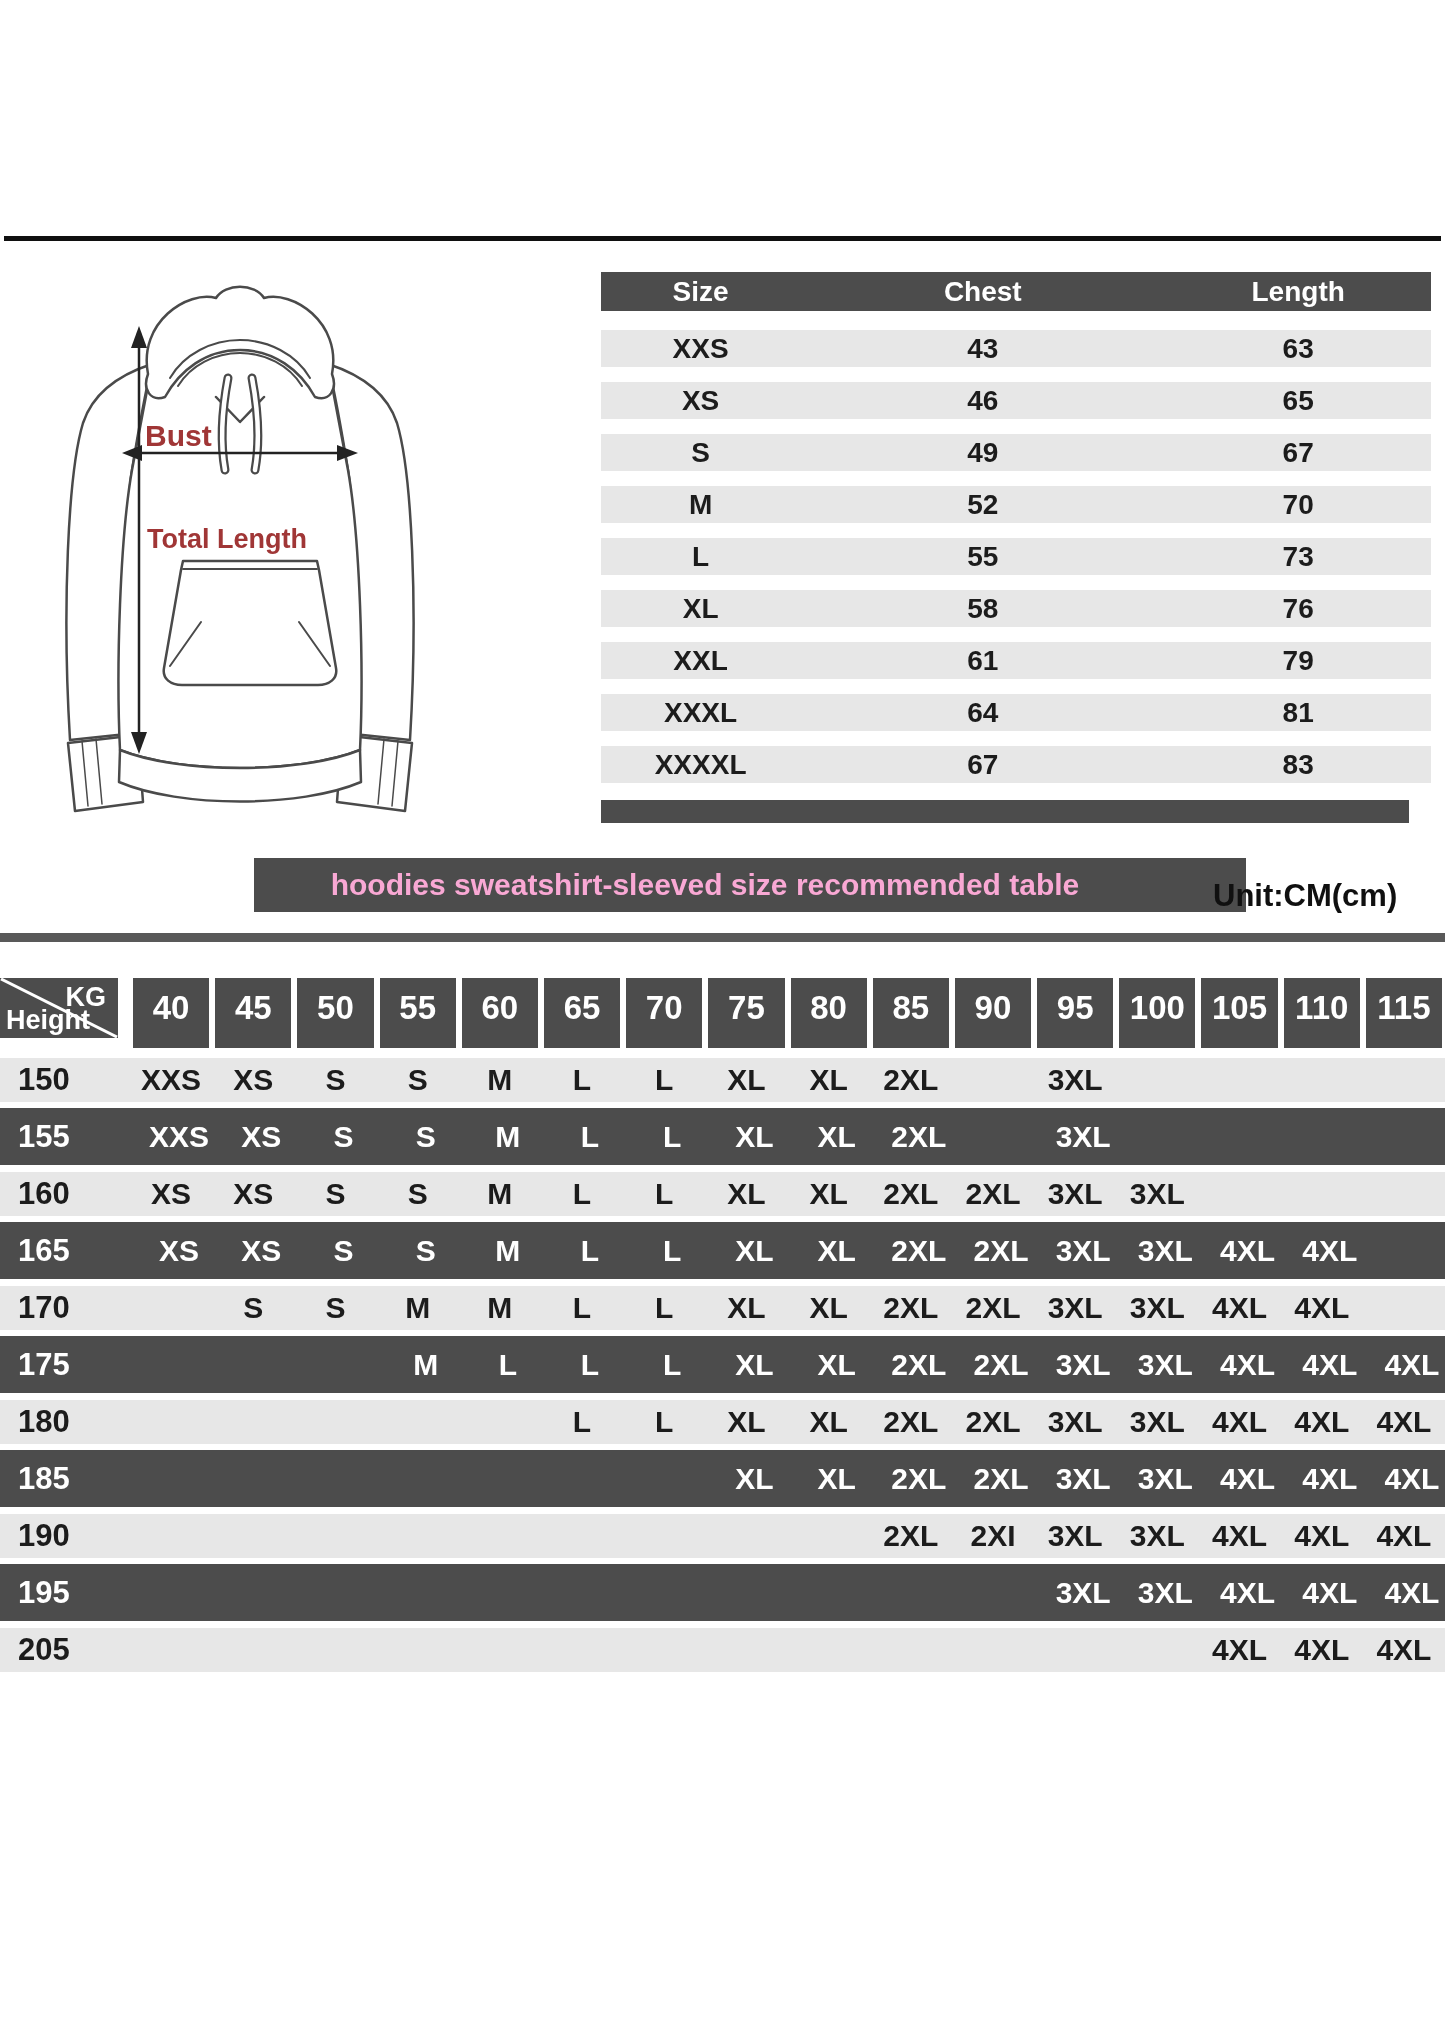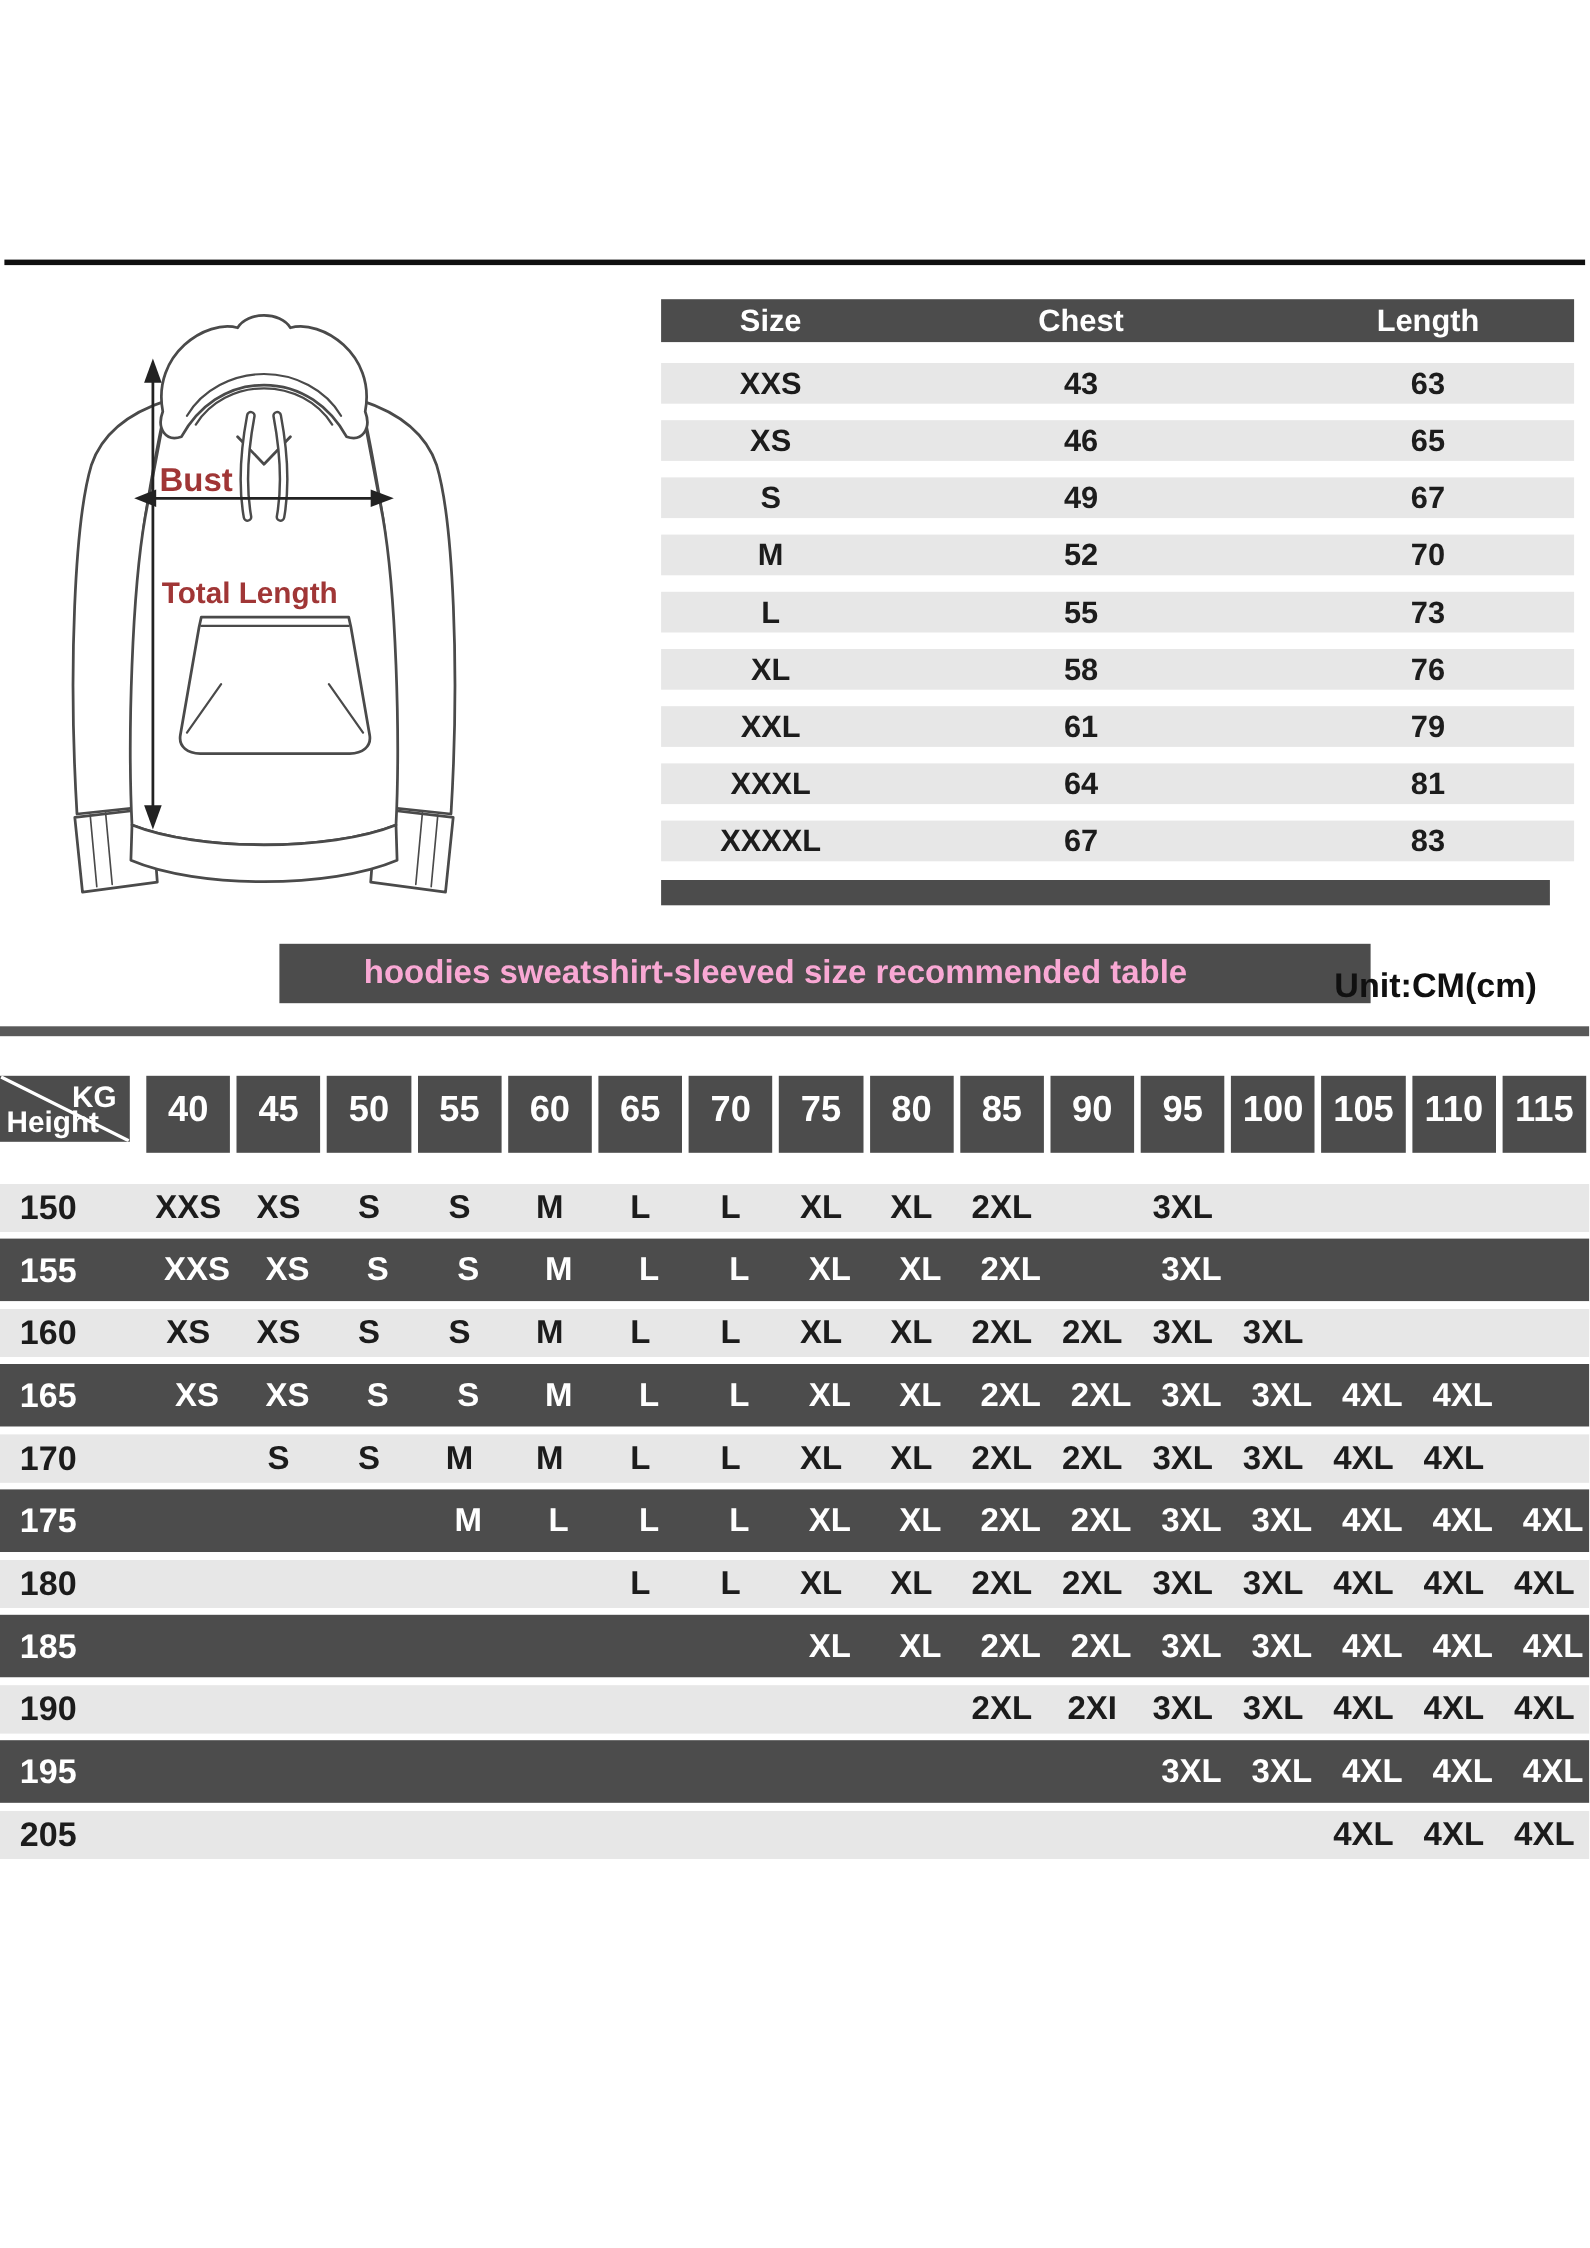--- a/index.html
+++ b/index.html
@@ -25,21 +25,21 @@
   .st-footer{margin-top:17px;height:23px;width:calc(100% - 22px);background:#4c4c4c;}
 
   
   .banner{position:absolute;left:210px;top:858px;width:992px;height:54px;background:#4c4c4c;color:#f9a8d4;
     font-size:30px;display:flex;align-items:center;justify-content:center;padding-right:90px;box-sizing:border-box;margin-left:44px;}
   .unit{position:absolute;left:1213px;top:878px;font-size:31px;color:#101010;text-align:center;}
   .sep{position:absolute;left:0;top:933px;width:1445px;height:9px;background:#595959;}
 
   
   .matrix{position:absolute;left:0;top:978px;width:1445px;}
-  .m-header{display:grid;grid-template-columns:130px repeat(16,1fr);height:70px;margin-bottom:21px;}
+  .m-header{display:grid;grid-template-columns:130px repeat(16,1fr);height:70px;margin-bottom:3px;}
   .m-corner-wrap{position:relative;}
   .m-corner{position:relative;width:118px;height:60px;background:#4c4c4c;color:#fff;}
   .m-corner .kg{position:absolute;right:12px;top:4px;font-size:27px;}
   .m-corner .hgt{position:absolute;left:6px;bottom:2px;font-size:27px;}
   .diag{position:absolute;left:0;top:0;width:100%;height:100%;}
   .wcell{margin:0 3px;background:#4c4c4c;color:#fff;font-size:33px;text-align:center;line-height:60px;}
   .mrow{display:grid;grid-template-columns:130px repeat(16,1fr);height:57px;box-sizing:border-box;font-size:30px;}
   .mrow.light{background:#e7e7e7;background-clip:padding-box;border-top:7px solid #fff;border-bottom:6px solid #fff;}
   .mrow.dark{background:#4c4c4c;color:#fff;gap:16px;}
   .hlabel{padding-left:18px;align-self:center;font-size:31px;}

